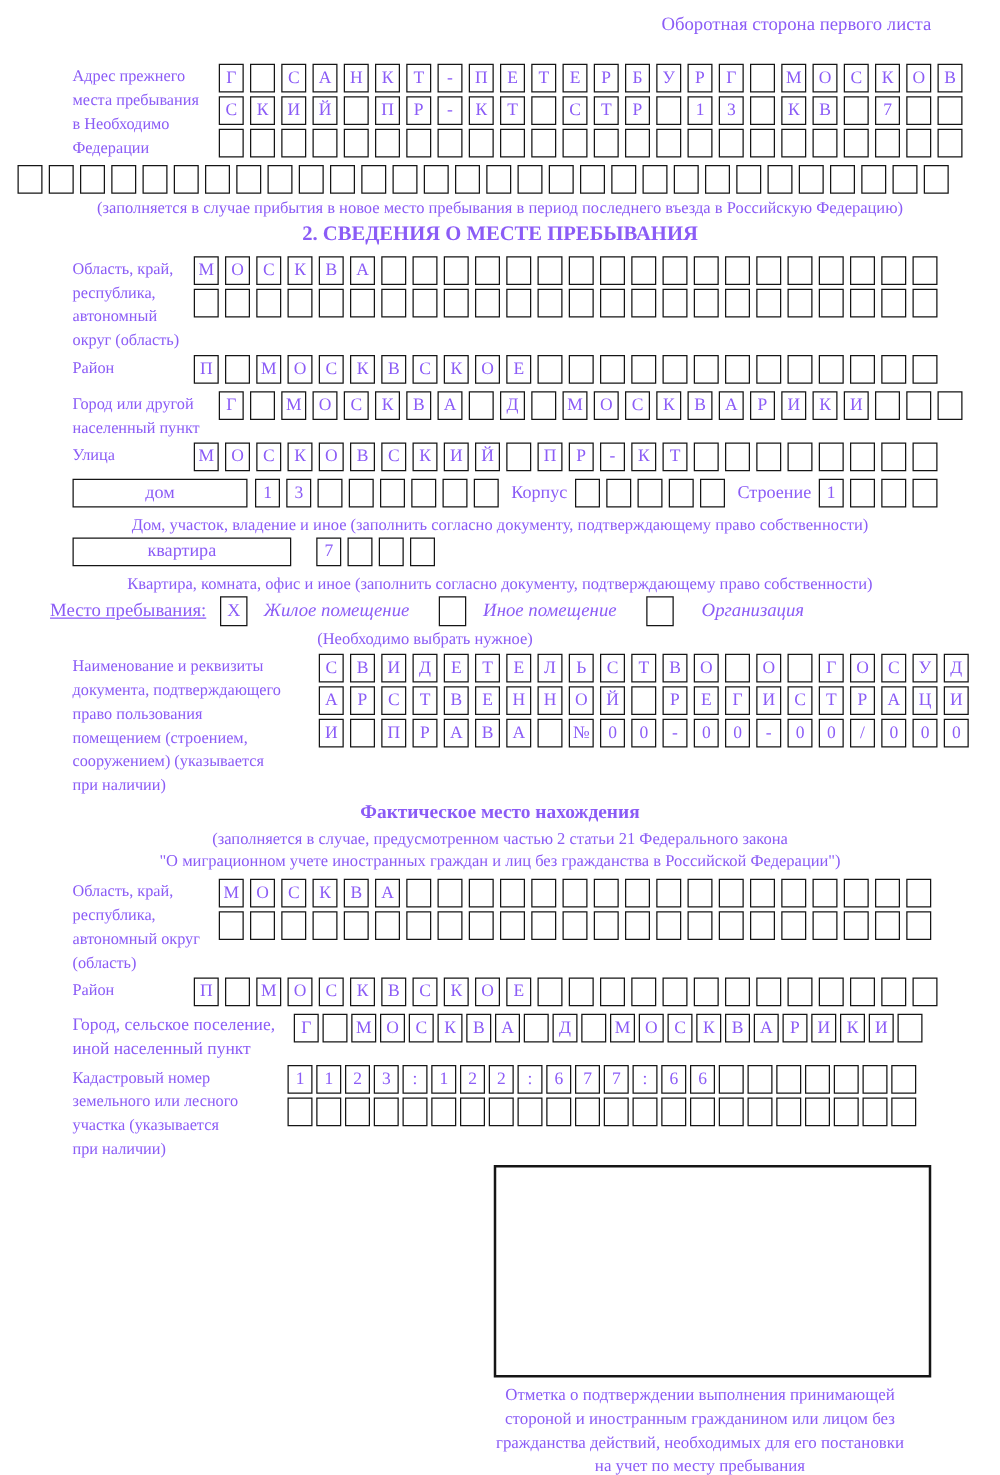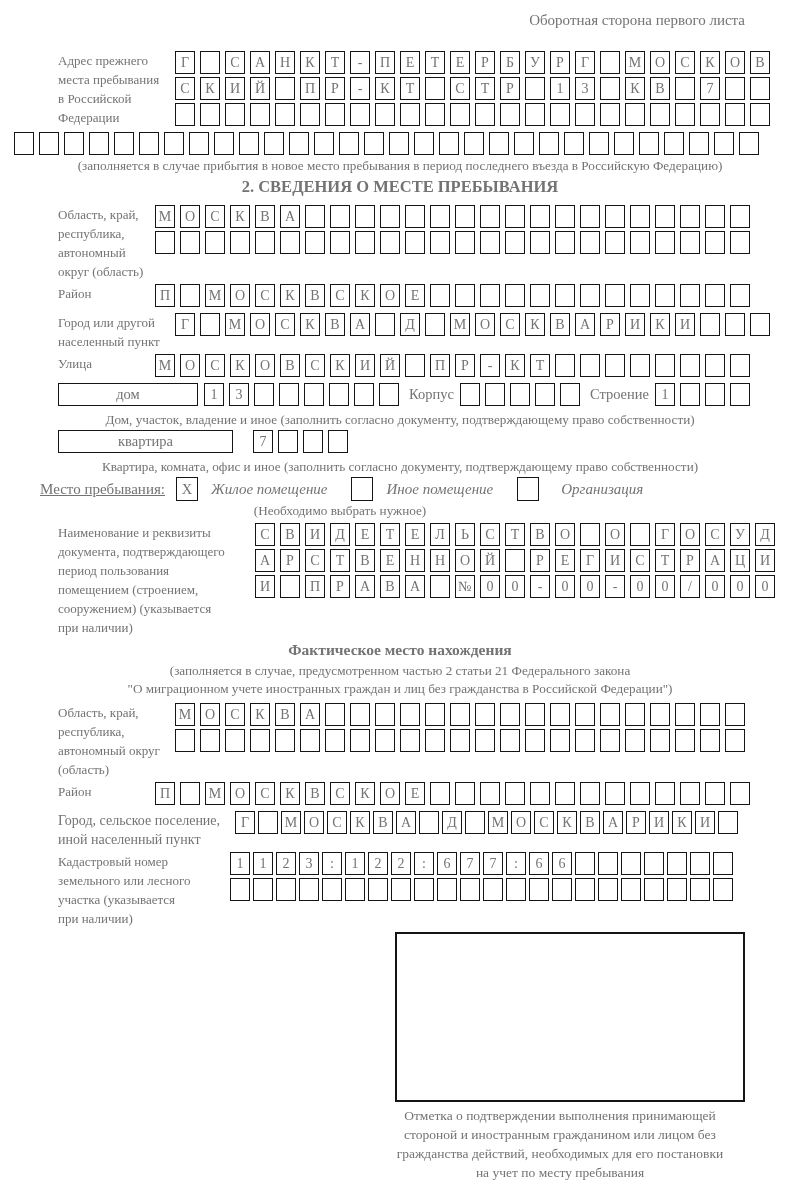--- a/index.html
+++ b/index.html
@@ -2,21 +2,21 @@
 <html><head>
 <meta charset="utf-8">
 <style>
   html,body{margin:0;padding:0;background:#ffffff;}
   .page{
     position:relative;
     width:800px;height:1180px;
     box-sizing:border-box;
     padding-top:12px;
     font-family:"Liberation Serif","DejaVu Serif",serif;
-    color:#737373;
+    color:#8b5cf6;
     background:#ffffff;
     overflow:hidden;
   }
   .page-header{ text-align:right; padding-right:55px; font-size:15px; margin-bottom:22px;}
   .field{display:flex;align-items:flex-start;margin-bottom:3px;}
   .label{flex-shrink:0;font-size:13px;line-height:19px;padding-left:58px;box-sizing:border-box;}
   .rows{display:flex;flex-direction:column;}
   .cellrow{display:flex;margin-bottom:3px;}
   .cell{
     width:20px;height:23px;border:1.5px solid #151515;margin-right:5px;
@@ -54,21 +54,21 @@
 <body>
 
 <div class="page">
 
   <div class="page-header">Оборотная сторона первого листа</div>
 
   <div class="field">
     <div class="label w175">
         <div>Адрес прежнего</div>
         <div>места пребывания</div>
-        <div>в Российской</div>
+        <div>в Необходимо</div>
         <div>Федерации</div>
       </div>
     <div class="rows">
       <div class="cellrow">
           <div class="cell">Г</div>
           <div class="cell"></div>
           <div class="cell">С</div>
           <div class="cell">А</div>
           <div class="cell">Н</div>
           <div class="cell">К</div>
@@ -386,21 +386,21 @@
     <div class="opt-label">Иное помещение</div>
     <div class="checkbox" style="margin-right:22px;"></div>
     <div class="opt-label">Организация</div>
   </div>
   <div class="stay-note">(Необходимо выбрать нужное)</div>
 
   <div class="field">
     <div class="label w255">
         <div>Наименование и реквизиты</div>
         <div>документа, подтверждающего</div>
-        <div>период пользования</div>
+        <div>право пользования</div>
         <div>помещением (строением,</div>
         <div>сооружением) (указывается</div>
         <div>при наличии)</div>
       </div>
     <div class="rows">
       <div class="cellrow">
           <div class="cell">С</div>
           <div class="cell">В</div>
           <div class="cell">И</div>
           <div class="cell">Д</div>

